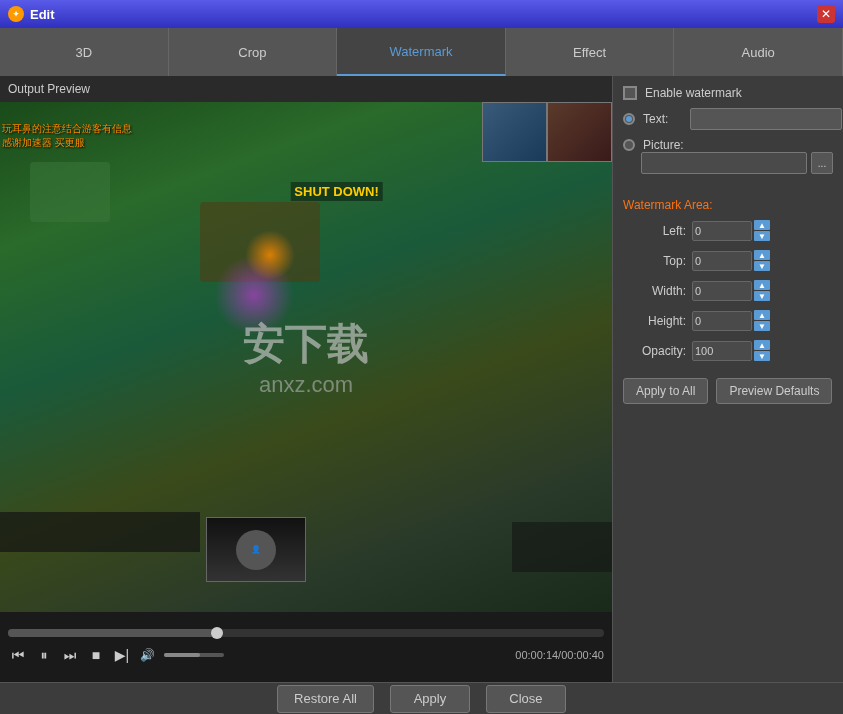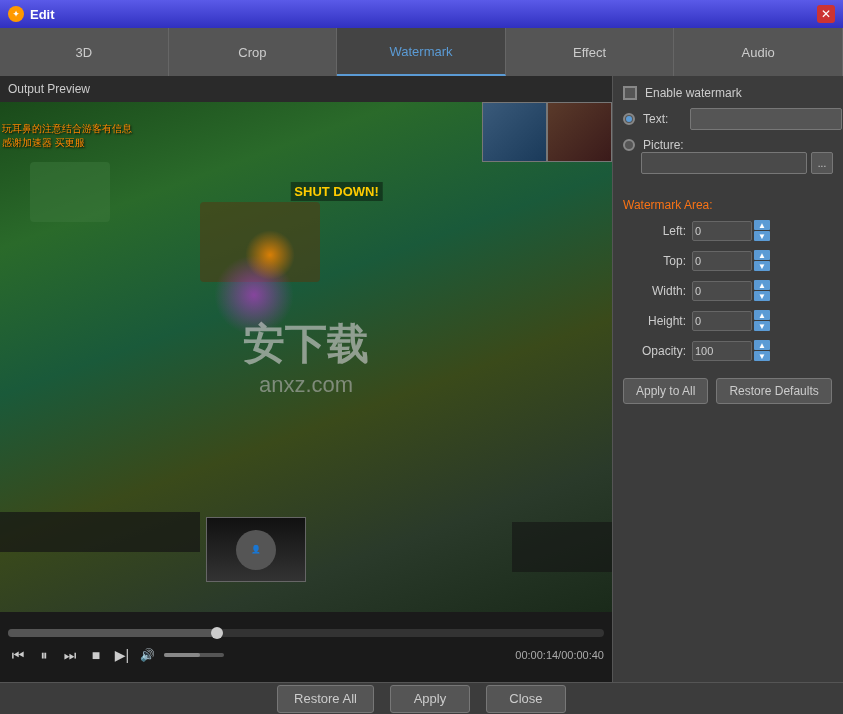--- a/index.html
+++ b/index.html
@@ -570,21 +570,21 @@
           <input type="text" class="spinner-input" value="100" style="">
           <div class="spinner-btns">
             <button class="spinner-btn">▲</button>
             <button class="spinner-btn">▼</button>
           </div>
         </div>
       </div>
 
       <div class="apply-all-row">
         <button class="dark-btn">Apply to All</button>
-        <button class="dark-btn">Restore Defaults</button>
+        <button class="dark-btn">Preview Defaults</button>
       </div>
     </div>
   </div>
 
   <div class="bottom-bar">
     <button class="bottom-btn">Restore All</button>
     <button class="bottom-btn">Apply</button>
     <button class="bottom-btn">Close</button>
   </div>
 </div>

